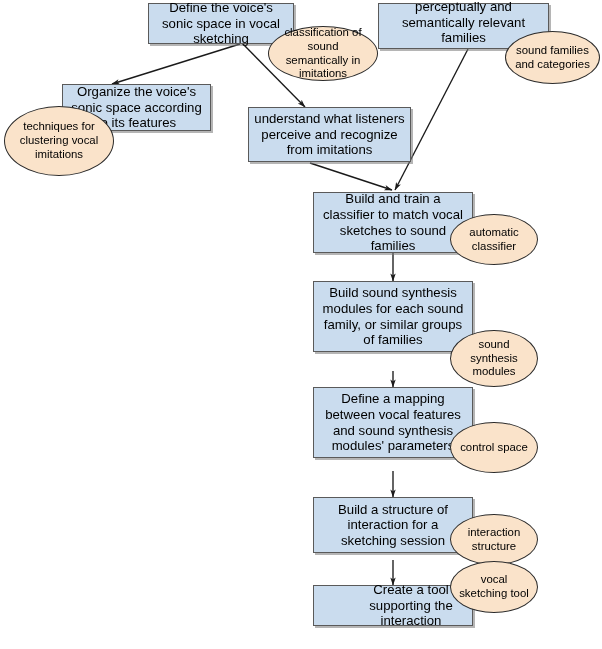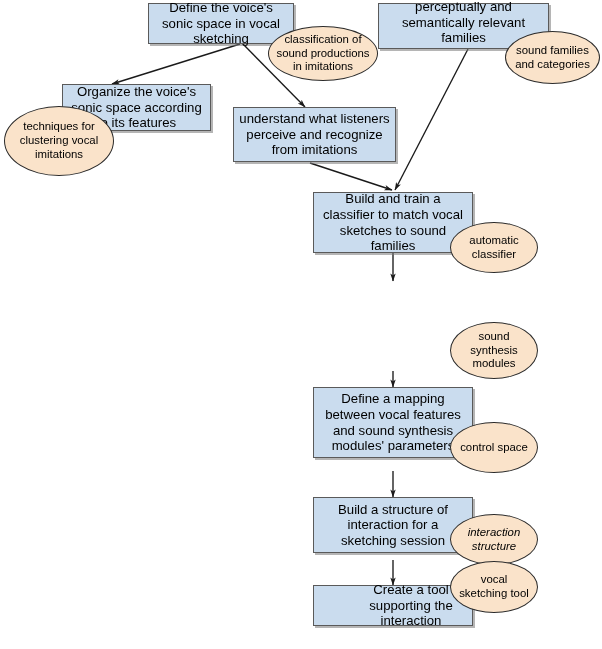--- a/index.html
+++ b/index.html
@@ -85,66 +85,69 @@
   </div>
 
   <div class="node box" style="left:378px; top:3px; width:171px; height:46px;align-items:flex-end;">
     <span>Classify sounds into perceptually and semantically relevant families</span>
   </div>
 
   <div class="node box" style="left:62px; top:84px; width:149px; height:47px;">
     <span>Organize the voice's sonic space according to its features</span>
   </div>
 
-  <div class="node box" style="left:233px; top:107px; width:163px; height:55px;">
+  <div class="node box" style="left:248px; top:107px; width:163px; height:55px;">
     <span>understand what listeners perceive and recognize from imitations</span>
   </div>
 
   <div class="node box" style="left:313px; top:192px; width:160px; height:61px;">
     <span>Build and train a classifier to match vocal sketches to sound families</span>
   </div>
 
+  <div class="node box" style="left:313px; top:281px; width:160px; height:71px;">
+    <span>Build sound synthesis modules for each sound family, or similar groups of families</span>
+  </div>
 
   <div class="node box" style="left:313px; top:387px; width:160px; height:71px;">
     <span>Define a mapping between vocal features and sound synthesis modules' parameters</span>
   </div>
 
   <div class="node box" style="left:313px; top:497px; width:160px; height:56px;">
     <span>Build a structure of interaction for a sketching session</span>
   </div>
 
   <div class="node box" style="left:313px; top:585px; width:160px; height:41px;padding-left:40px;">
     <span>Create a tool supporting the interaction</span>
   </div>
 
   <div class="node ellipse" style="left:268px; top:26px; width:110px; height:55px;">
-    <span>classification of sound productions in imitations</span>
+    <span>classification of sound semantically in imitations</span>
   </div>
 
   <div class="node ellipse" style="left:505px; top:31px; width:95px; height:53px;justify-content:center;">
     <span>sound families and categories</span>
   </div>
 
   <div class="node ellipse" style="left:4px; top:106px; width:110px; height:70px;">
     <span>techniques for clustering vocal imitations</span>
   </div>
 
-  <div class="node ellipse" style="left:450px; top:222px; width:88px; height:51px;">
+  <div class="node ellipse" style="left:450px; top:214px; width:88px; height:51px;">
     <span>automatic classifier</span>
   </div>
 
-  <div class="node ellipse" style="left:450px; top:322px; width:88px; height:57px;text-align:center;">
+  <div class="node ellipse" style="left:450px; top:330px; width:88px; height:57px;text-align:center;">
     <span>sound synthesis modules</span>
   </div>
 
   <div class="node ellipse" style="left:450px; top:422px; width:88px; height:51px;">
     <span>control space</span>
   </div>
 
-  <div class="node ellipse" style="left:450px; top:514px; width:88px; height:51px;font-style:italic;">
+  <div class="node ellipse" style="left:450px; top:514px; width:88px; height:51px;">
     <span>interaction structure</span>
   </div>
 
   <div class="node ellipse" style="left:450px; top:561px; width:88px; height:52px;">
     <span>vocal sketching tool</span>
   </div>
 
 </div>
 
 </body></html>

